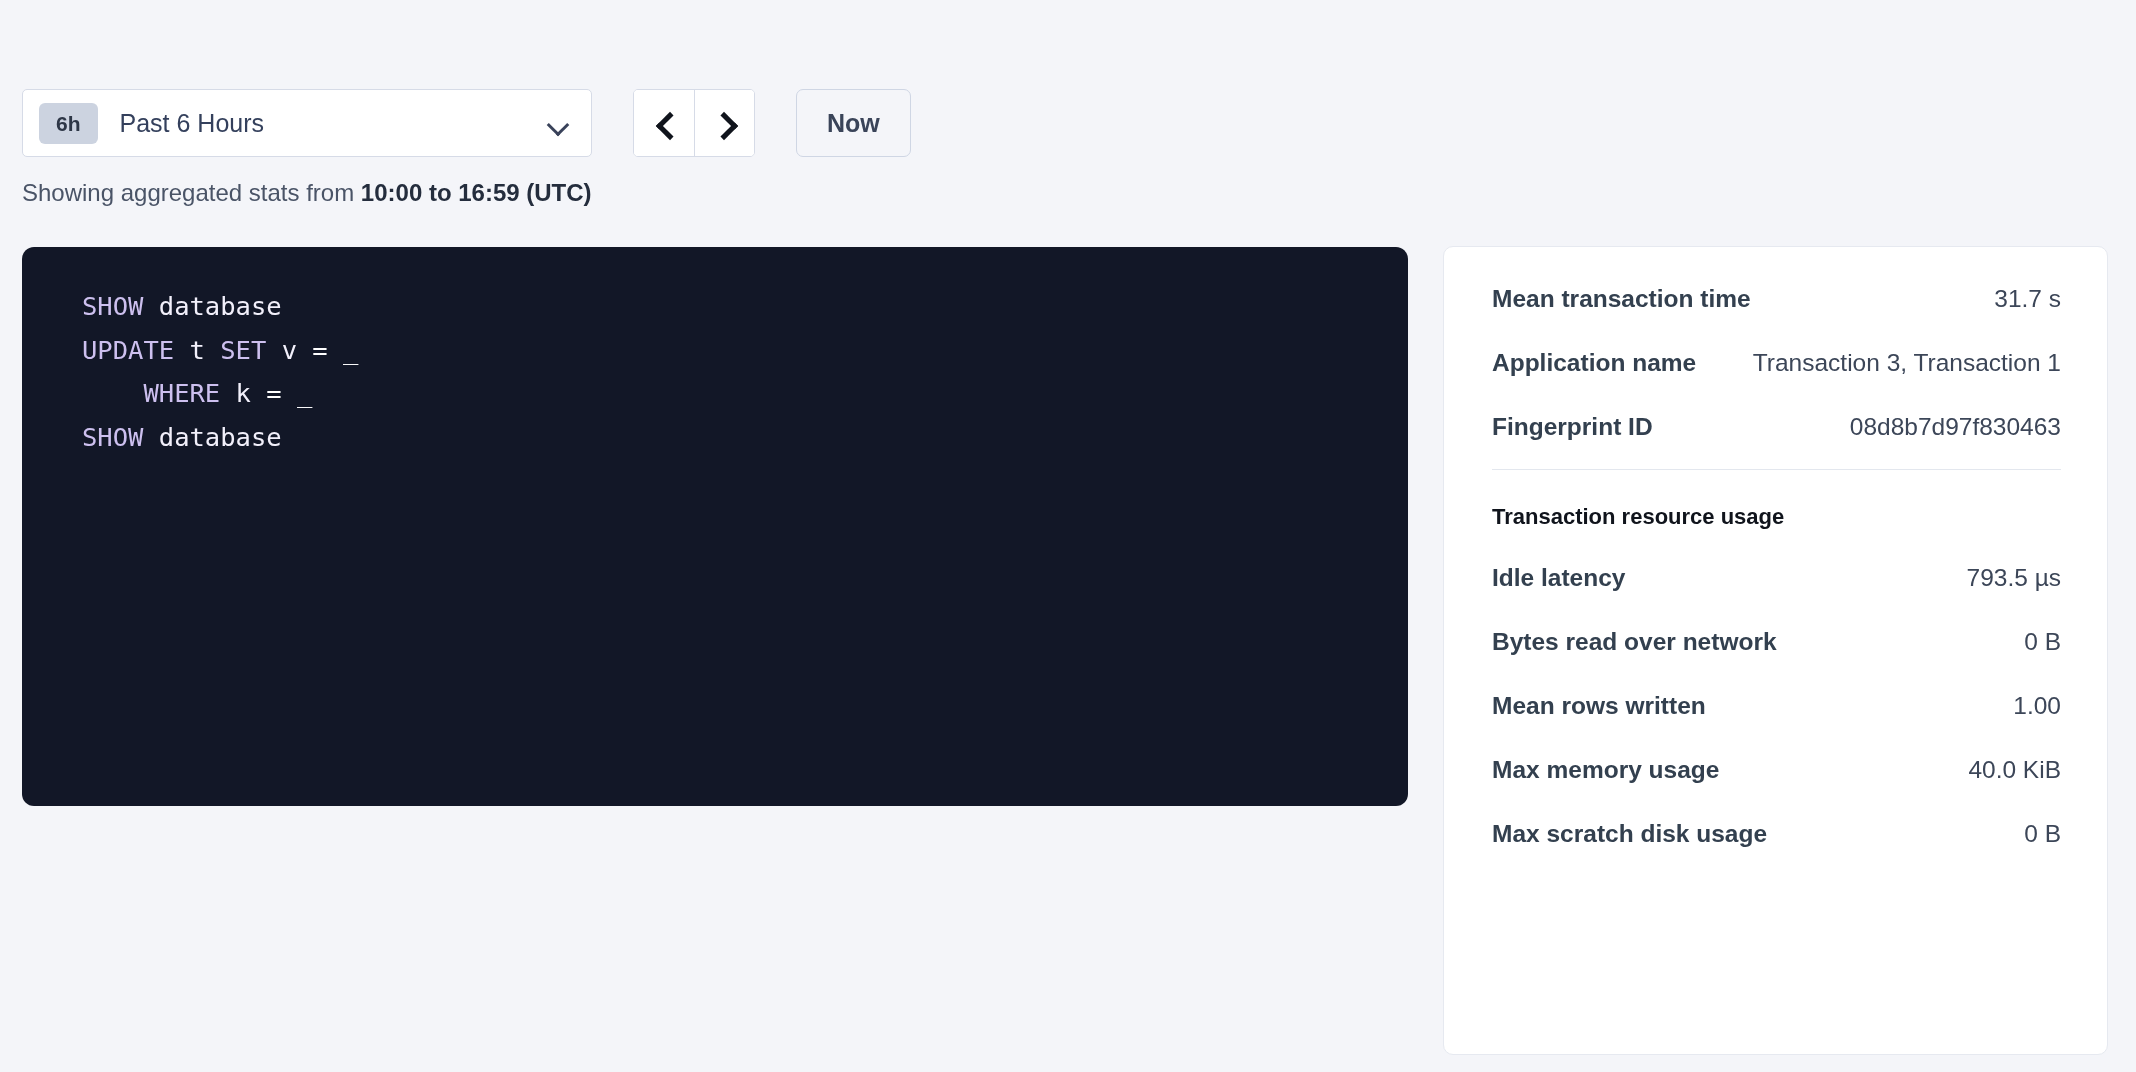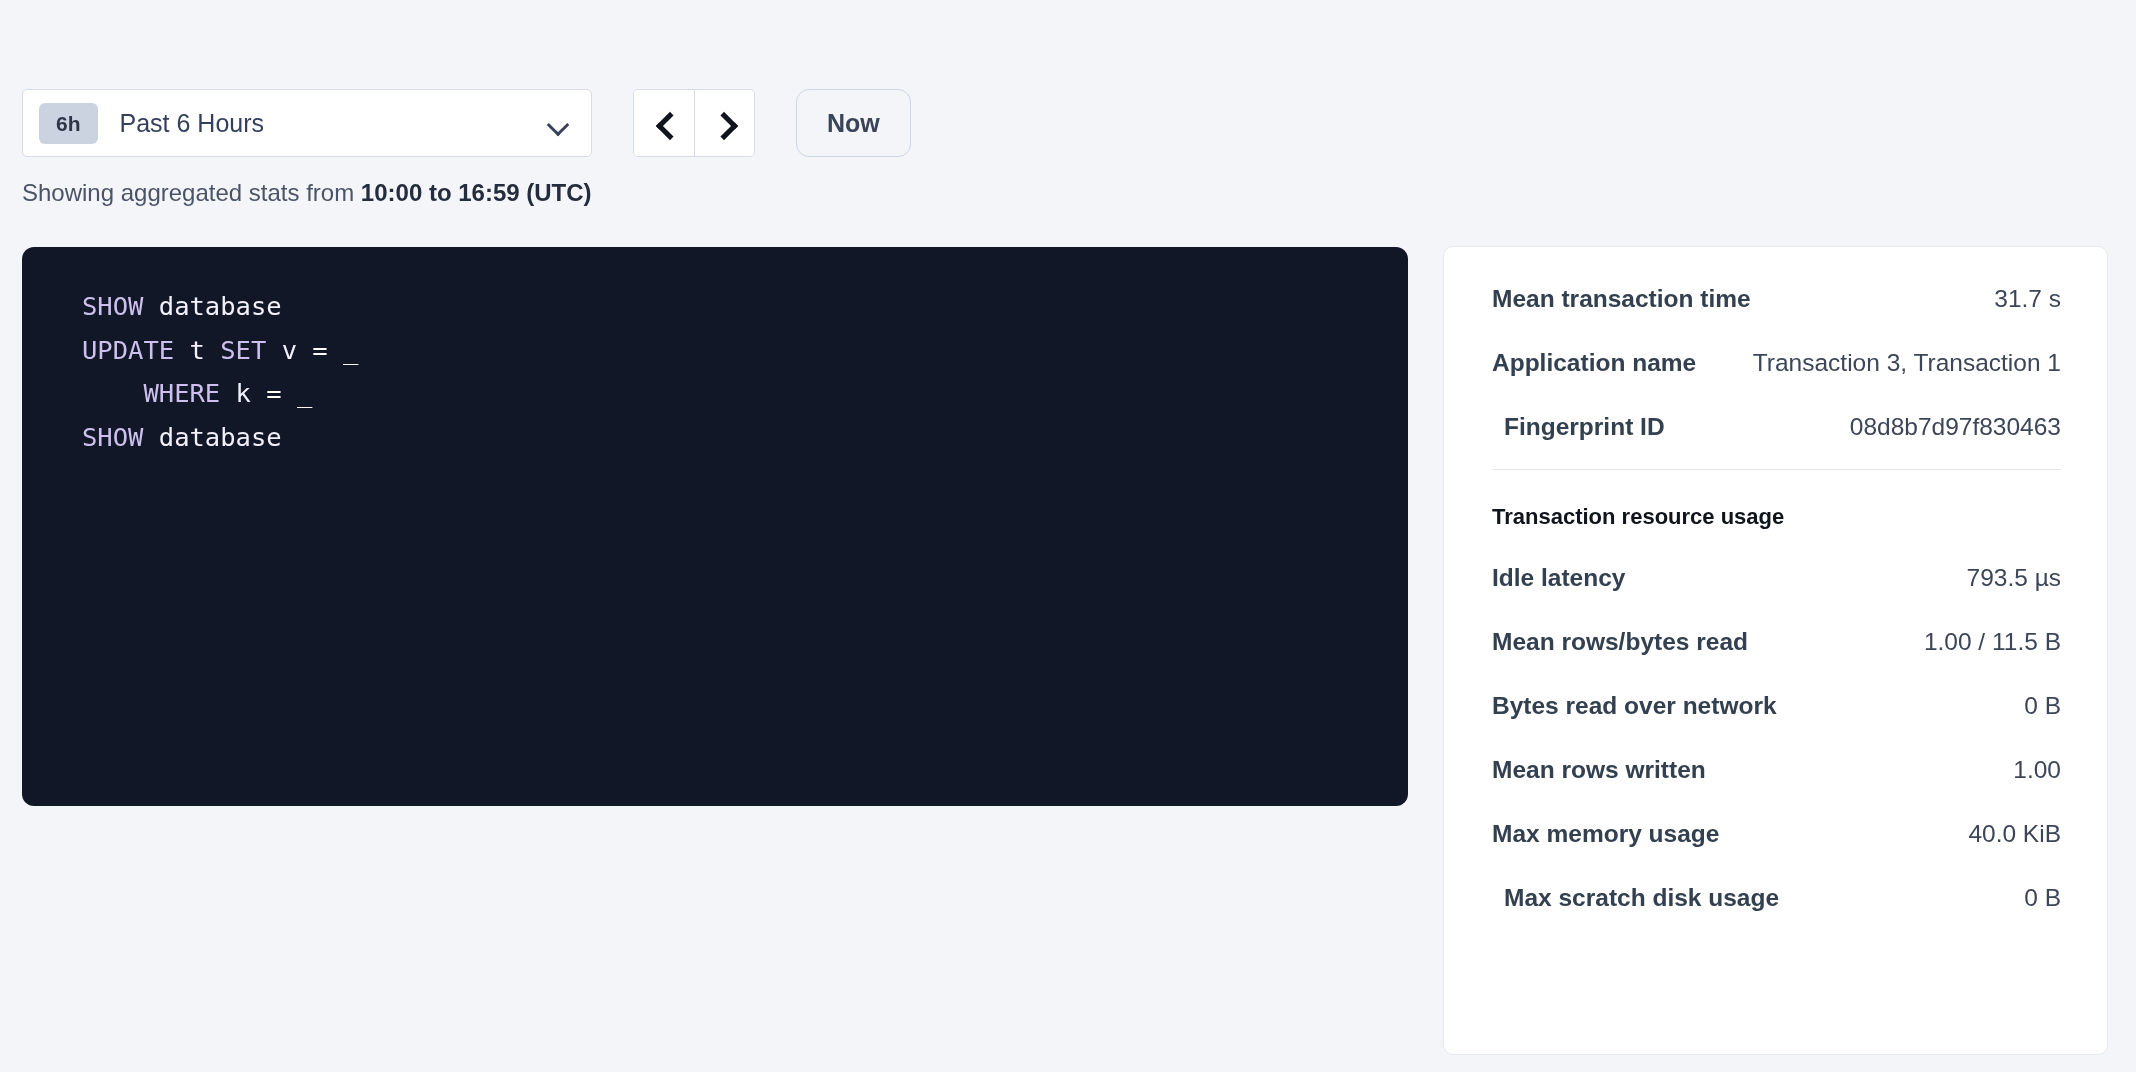--- a/index.html
+++ b/index.html
@@ -127,21 +127,21 @@
     border-right: 5px solid #10141c;
     border-top: 5px solid #10141c;
     transform: rotate(45deg);
   }
 
   .now-btn {
     height: 68px;
     padding: 0 30px;
     background: #f4f5f9;
     border: 1px solid #cfd6e4;
-    border-radius: 13px;
+    border-radius: 7px;
     font-family: "Liberation Sans", sans-serif;
     font-size: 25px;
     font-weight: bold;
     color: #3a4459;
     cursor: pointer;
   }
 
   .sub-note {
     position: absolute;
     left: 22px;
@@ -187,21 +187,21 @@
     border-radius: 10px;
     padding: 38px 46px 0 48px;
   }
 
   .stat-row {
     display: flex;
     align-items: baseline;
     justify-content: space-between;
     margin-bottom: 36px;
   }
-  .stat-row:last-child { margin-bottom: 0; margin-left: 12px; }
+  .stat-row:last-child { margin-bottom: 0; }
 
   .stat-label {
     font-size: 24.5px;
     font-weight: bold;
     color: #33404f;
     white-space: nowrap;
   }
   .stat-value {
     font-size: 24.5px;
     color: #3c4658;
@@ -277,24 +277,20 @@
         </div>
       </div>
     <div class="divider"></div>
     <div class="section-title">Transaction resource usage</div>
     <div id="resource-rows">
         <div class="stat-row">
           <div class="stat-label">Idle latency</div>
           <div class="stat-value">793.5 µs</div>
         </div>
         <div class="stat-row">
-          <div class="stat-label">Mean rows/bytes read</div>
-          <div class="stat-value">1.00 / 11.5 B</div>
-        </div>
-        <div class="stat-row">
           <div class="stat-label">Bytes read over network</div>
           <div class="stat-value">0 B</div>
         </div>
         <div class="stat-row">
           <div class="stat-label">Mean rows written</div>
           <div class="stat-value">1.00</div>
         </div>
         <div class="stat-row">
           <div class="stat-label">Max memory usage</div>
           <div class="stat-value">40.0 KiB</div>

